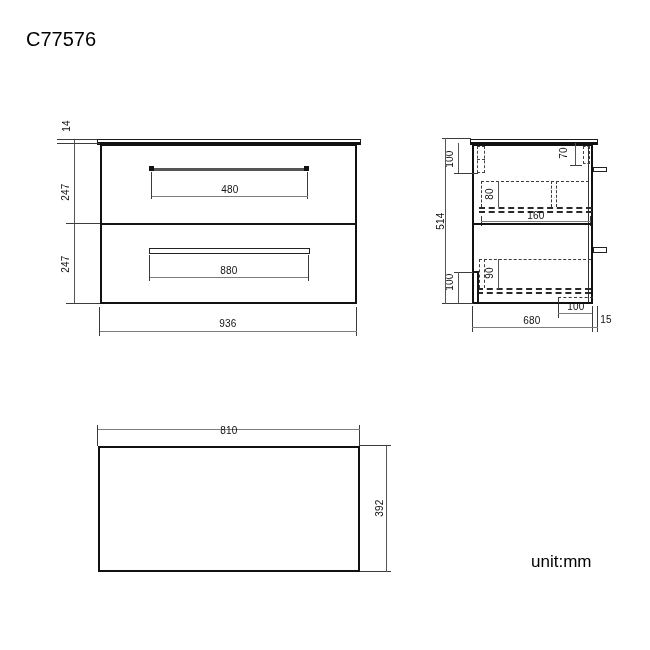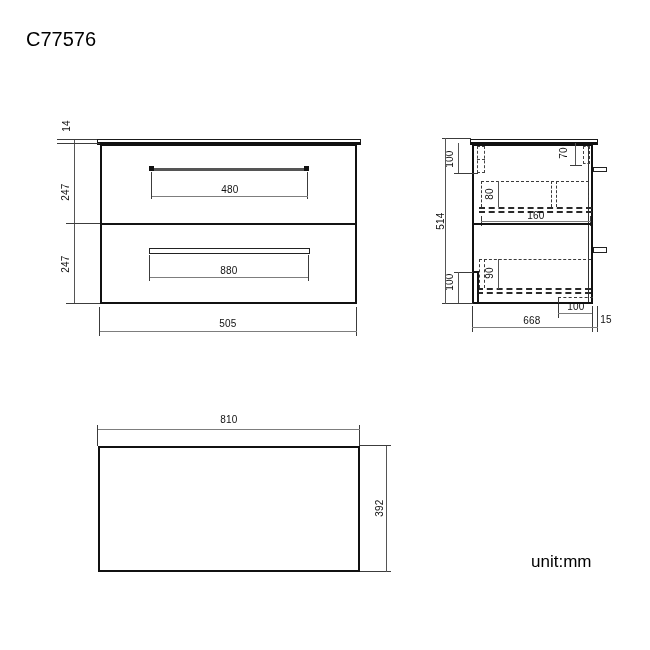--- a/index.html
+++ b/index.html
@@ -56,21 +56,21 @@
     <div class="lbl" style="left:230px; top:190px;">480</div>
 
     <div class="ext" style="left:149px; top:255px; width:1px; height:26px;"></div>
     <div class="ext" style="left:308px; top:255px; width:1px; height:26px;"></div>
     <div class="dim" style="left:150px; top:277px; width:158px; height:1px;"></div>
     <div class="lbl" style="left:229px; top:271px;">880</div>
 
     <div class="ext" style="left:99px; top:307px; width:1px; height:29px;"></div>
     <div class="ext" style="left:356px; top:307px; width:1px; height:29px;"></div>
     <div class="dim" style="left:100px; top:331px; width:257px; height:1px;"></div>
-    <div class="lbl" style="left:228px; top:324px;">505</div>
+    <div class="lbl" style="left:228px; top:324px;">936</div>
 
     <div class="dim" style="left:74px; top:139px; width:1px; height:165px; background:#555;"></div>
     <div class="ext" style="left:57px; top:139px; width:40px; height:1px;"></div>
     <div class="ext" style="left:57px; top:143px; width:43px; height:1px;"></div>
     <div class="ext" style="left:66px; top:223px; width:34px; height:1px;"></div>
     <div class="ext" style="left:66px; top:303px; width:34px; height:1px;"></div>
     <div class="vlbl" style="left:67px; top:126px;">14</div>
     <div class="vlbl" style="left:66px; top:192px;">247</div>
     <div class="vlbl" style="left:66px; top:264px;">247</div>
   </div>
@@ -140,31 +140,31 @@
 
     <div class="ext" style="left:558px; top:304px; width:1px; height:14px;"></div>
     <div class="dim" style="left:558px; top:313px; width:35px; height:1px;"></div>
     <div class="lbl" style="left:576px; top:307px;">100</div>
 
     <div class="ext" style="left:472px; top:306px; width:1px; height:26px;"></div>
     <div class="ext" style="left:592px; top:306px; width:1px; height:26px;"></div>
     <div class="ext" style="left:597px; top:306px; width:1px; height:26px;"></div>
     <div class="dim" style="left:472px; top:327px; width:121px; height:1px;"></div>
     <div class="dim" style="left:593px; top:327px; width:5px; height:1px;"></div>
-    <div class="lbl" style="left:532px; top:321px;">668</div>
+    <div class="lbl" style="left:532px; top:321px;">680</div>
     <div class="lbl" style="left:606px; top:320px;">15</div>
   </div>
 
   <div class="group">
     <div class="abs" style="left:98px; top:446px; width:262px; height:126px; border:2px solid #111; box-sizing:border-box;"></div>
 
     <div class="ext" style="left:97px; top:425px; width:1px; height:21px;"></div>
     <div class="ext" style="left:359px; top:425px; width:1px; height:21px;"></div>
     <div class="dim" style="left:98px; top:429px; width:262px; height:1px;"></div>
-    <div class="lbl" style="left:229px; top:420px;">810</div>
+    <div class="lbl" style="left:229px; top:431px;">810</div>
 
     <div class="ext" style="left:360px; top:445px; width:31px; height:1px;"></div>
     <div class="ext" style="left:360px; top:571px; width:31px; height:1px;"></div>
     <div class="dim" style="left:386px; top:446px; width:1px; height:126px; background:#555;"></div>
     <div class="vlbl" style="left:380px; top:508px;">392</div>
   </div>
 
   <div class="big unit" style="left:531px; top:552px;">unit:mm</div>
 
 </div>

